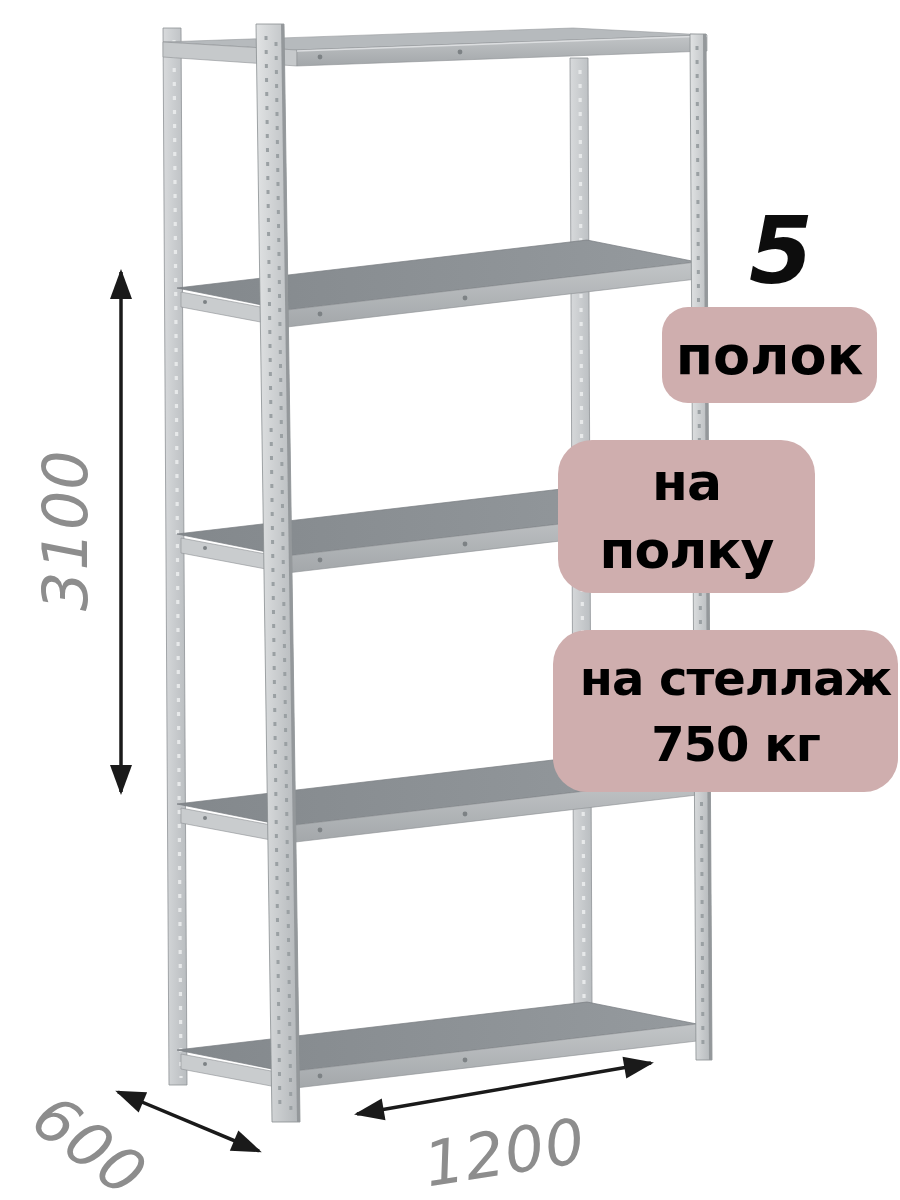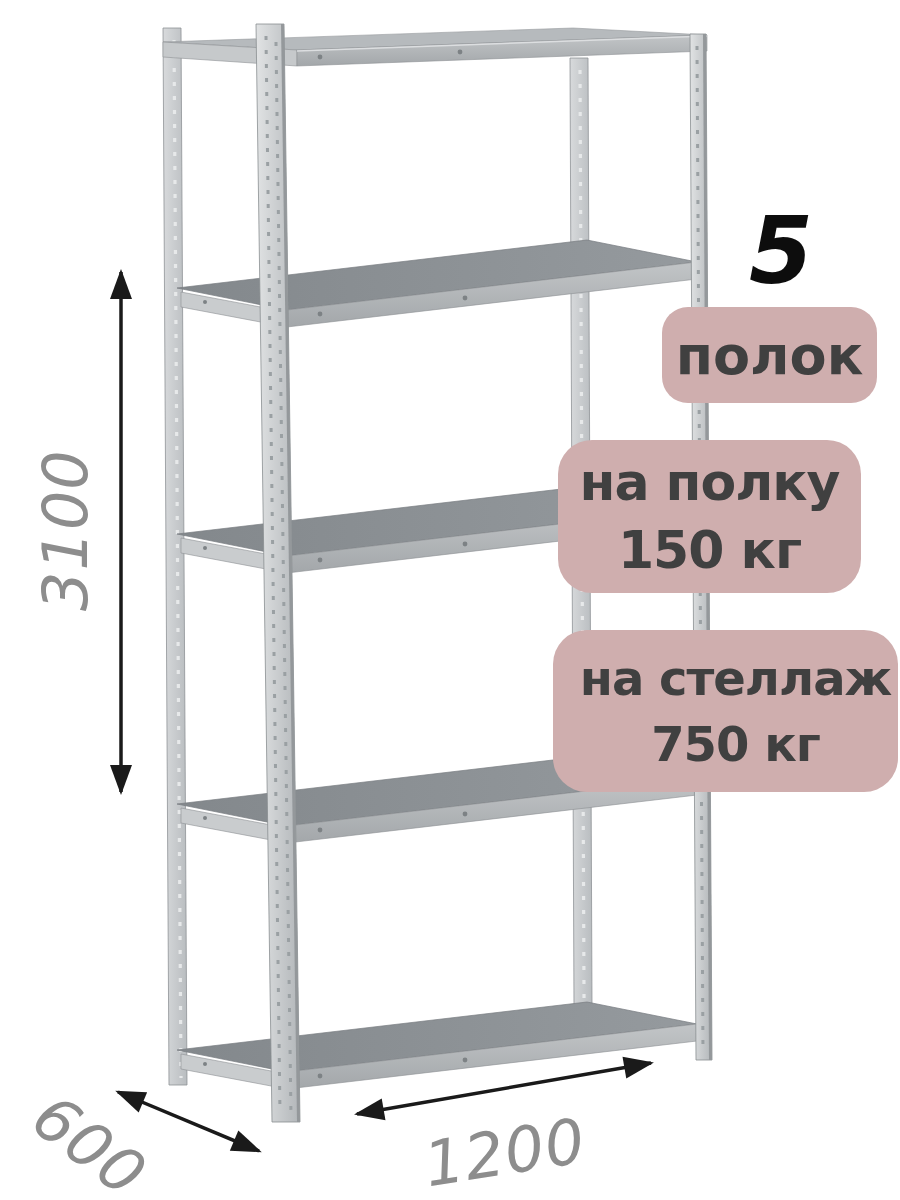--- a/index.html
+++ b/index.html
@@ -13,26 +13,26 @@
     font-size:62px;line-height:1.1;letter-spacing:1px;user-select:none;
   }
   .dim-height{left:-16px;top:496px;width:164px;transform:rotate(-90deg);}
   .dim-depth{left:4px;top:1112px;width:170px;transform:rotate(37deg);}
   .dim-width{left:395px;top:1119px;width:220px;transform:rotate(-9deg);}
   .count-number{
     position:absolute;left:724px;top:204px;width:114px;text-align:center;
     font-size:92px;line-height:1.05;font-weight:700;font-style:italic;color:#0d0d0d;
   }
   .badge{
-    position:absolute;background:#cfaeae;color:#404040;font-weight:700;
+    position:absolute;background:#cfaeae;color:#000000;font-weight:700;
     display:flex;flex-direction:column;justify-content:center;align-items:center;
     text-align:center;
   }
   .badge-count{left:662px;top:307px;width:215px;height:96px;border-radius:26px;font-size:54px;}
-  .badge-shelf-load{left:558px;top:440px;width:303px;height:153px;border-radius:34px;font-size:52px;line-height:1.3;letter-spacing:-1px;}
+  .badge-shelf-load{left:558px;top:440px;width:257px;height:153px;border-radius:34px;font-size:52px;line-height:1.3;letter-spacing:-1px;}
   .badge-rack-load{left:553px;top:630px;width:325px;height:162px;border-radius:34px;font-size:48px;line-height:1.38;letter-spacing:-1px;padding-left:20px;}
 </style>
 </head>
 <body>
 
 <div class="stage">
 
   <svg class="rack-svg" width="900" height="1200" viewBox="0 0 900 1200">
     <defs>
       <linearGradient id="gShelf" x1="0" y1="0" x2="1" y2="0">
@@ -137,20 +137,19 @@
   <div class="dim-label dim-depth">600</div>
   <div class="dim-label dim-width">1200</div>
 
   <div class="count-number">5</div>
   <div class="badge badge-count">
     <div>полок</div>
   </div>
 
   <div class="badge badge-shelf-load">
     <div>на полку</div>
-    <div>150 кг</div>
   </div>
   <div class="badge badge-rack-load">
     <div>на стеллаж</div>
     <div>750 кг</div>
   </div>
 
 </div>
 
 </body></html>

